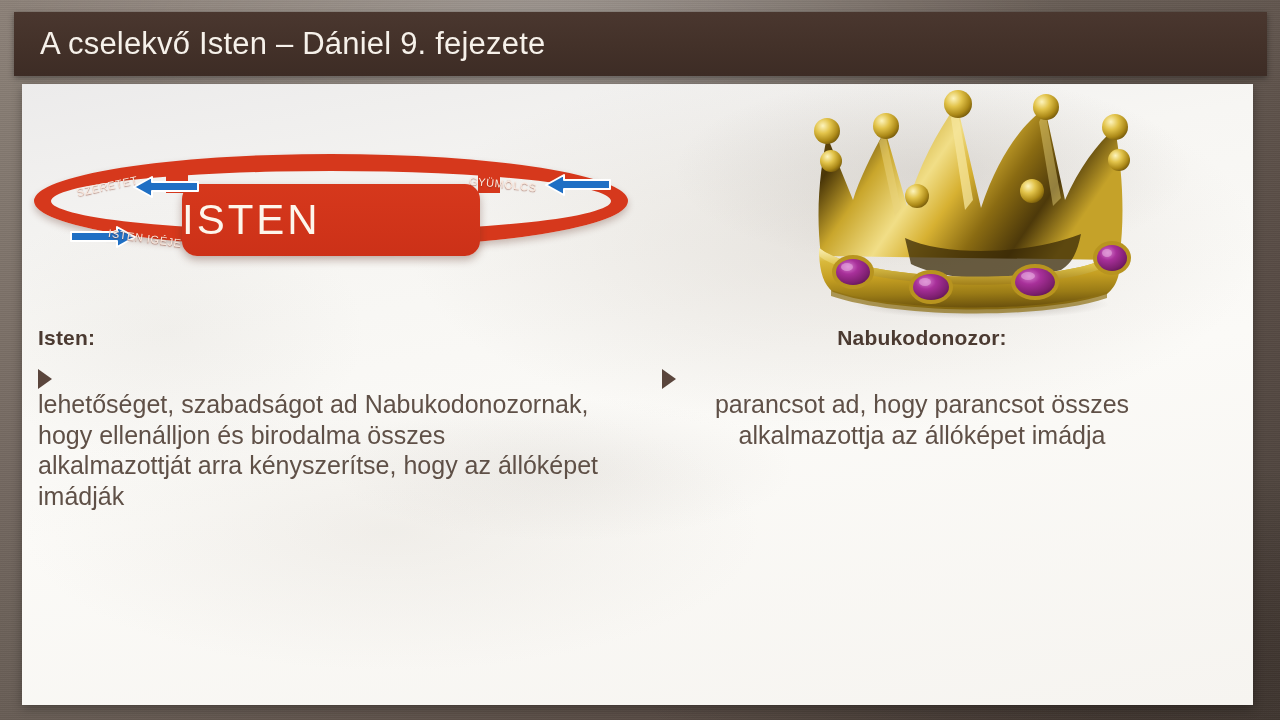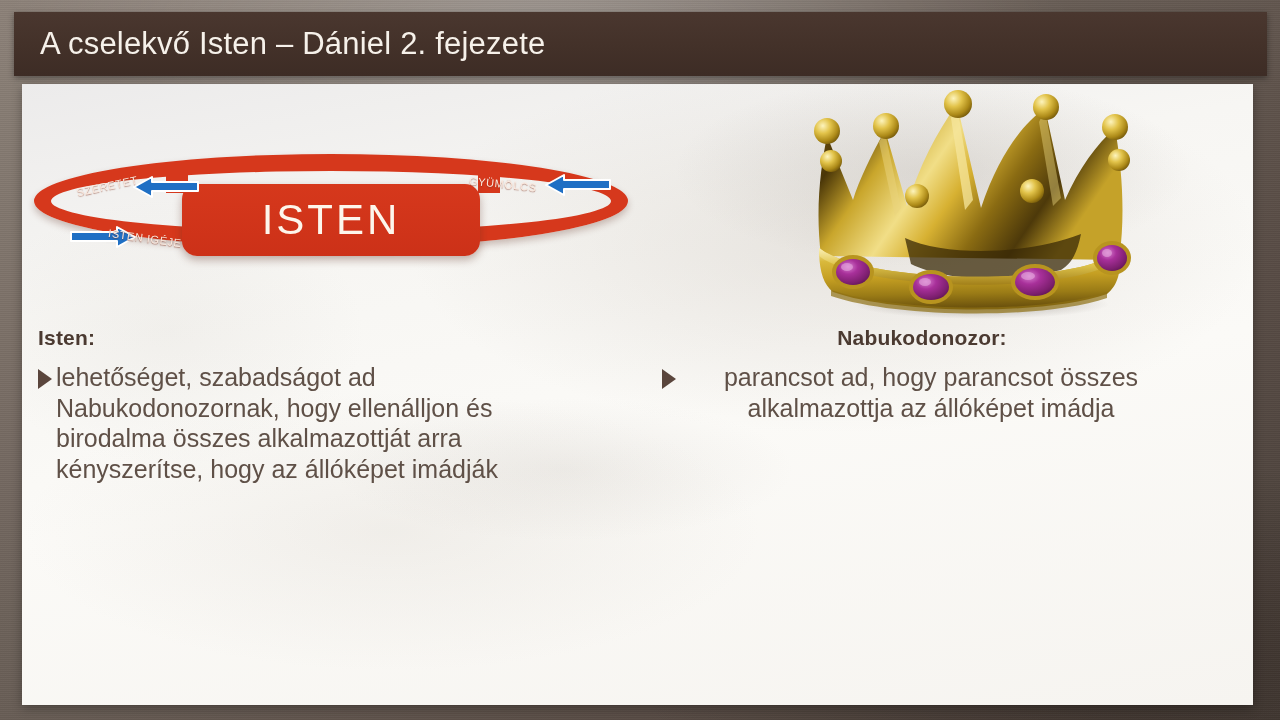--- a/index.html
+++ b/index.html
@@ -103,21 +103,21 @@
     position: absolute;
     left: 168px;
     top: 8px;
     width: 298px;
     height: 72px;
     background: linear-gradient(180deg, #d6381c 0%, #cc3118 100%);
     border-radius: 15px;
     box-shadow: 0 4px 8px rgba(90,40,25,0.35);
     display: flex;
     align-items: center;
-    justify-content: center;
+    justify-content: flex-start;
     z-index: 3;
     margin-top: 36px;
   }
   #isten-box-label {
     color: #fdf6ec;
     font-size: 42px;
     letter-spacing: 3px;
     font-weight: 300;
     font-family: "Liberation Sans", sans-serif;
   }
@@ -178,39 +178,40 @@
   .bullet-list { margin: 0; padding: 0; list-style: none; }
   .bullet-item {
     display: flex;
     align-items: flex-start;
     margin-bottom: 16px;
     font-size: 25px;
     line-height: 1.22;
     color: #5f5047;
     font-weight: 300;
     font-family: "Liberation Sans", sans-serif;
+    flex-direction: column;
   }
   .bullet-marker {
     flex: 0 0 auto;
     width: 0; height: 0;
     border-top: 10px solid transparent;
     border-bottom: 10px solid transparent;
     border-left: 14px solid #5a453c;
     margin-top: 7px;
     margin-right: 4px;
   }
   .bullet-text { flex: 1 1 auto; }
 </style>
 </head>
 <body>
 
 <div id="slide-frame"></div>
 
 <div id="title-bar">
-  <div id="title-text">A cselekvő Isten – Dániel 2. fejezete</div>
+  <div id="title-text">A cselekvő Isten – Dániel 9. fejezete</div>
 </div>
 
 <div id="content-panel">
   <div id="panel-texture"></div>
 
   <div id="isten-diagram">
 
     <div id="ring-ellipse"></div>
     <div class="box-nub" id="nub-left"></div>
     <div class="box-nub" id="nub-right"></div>

